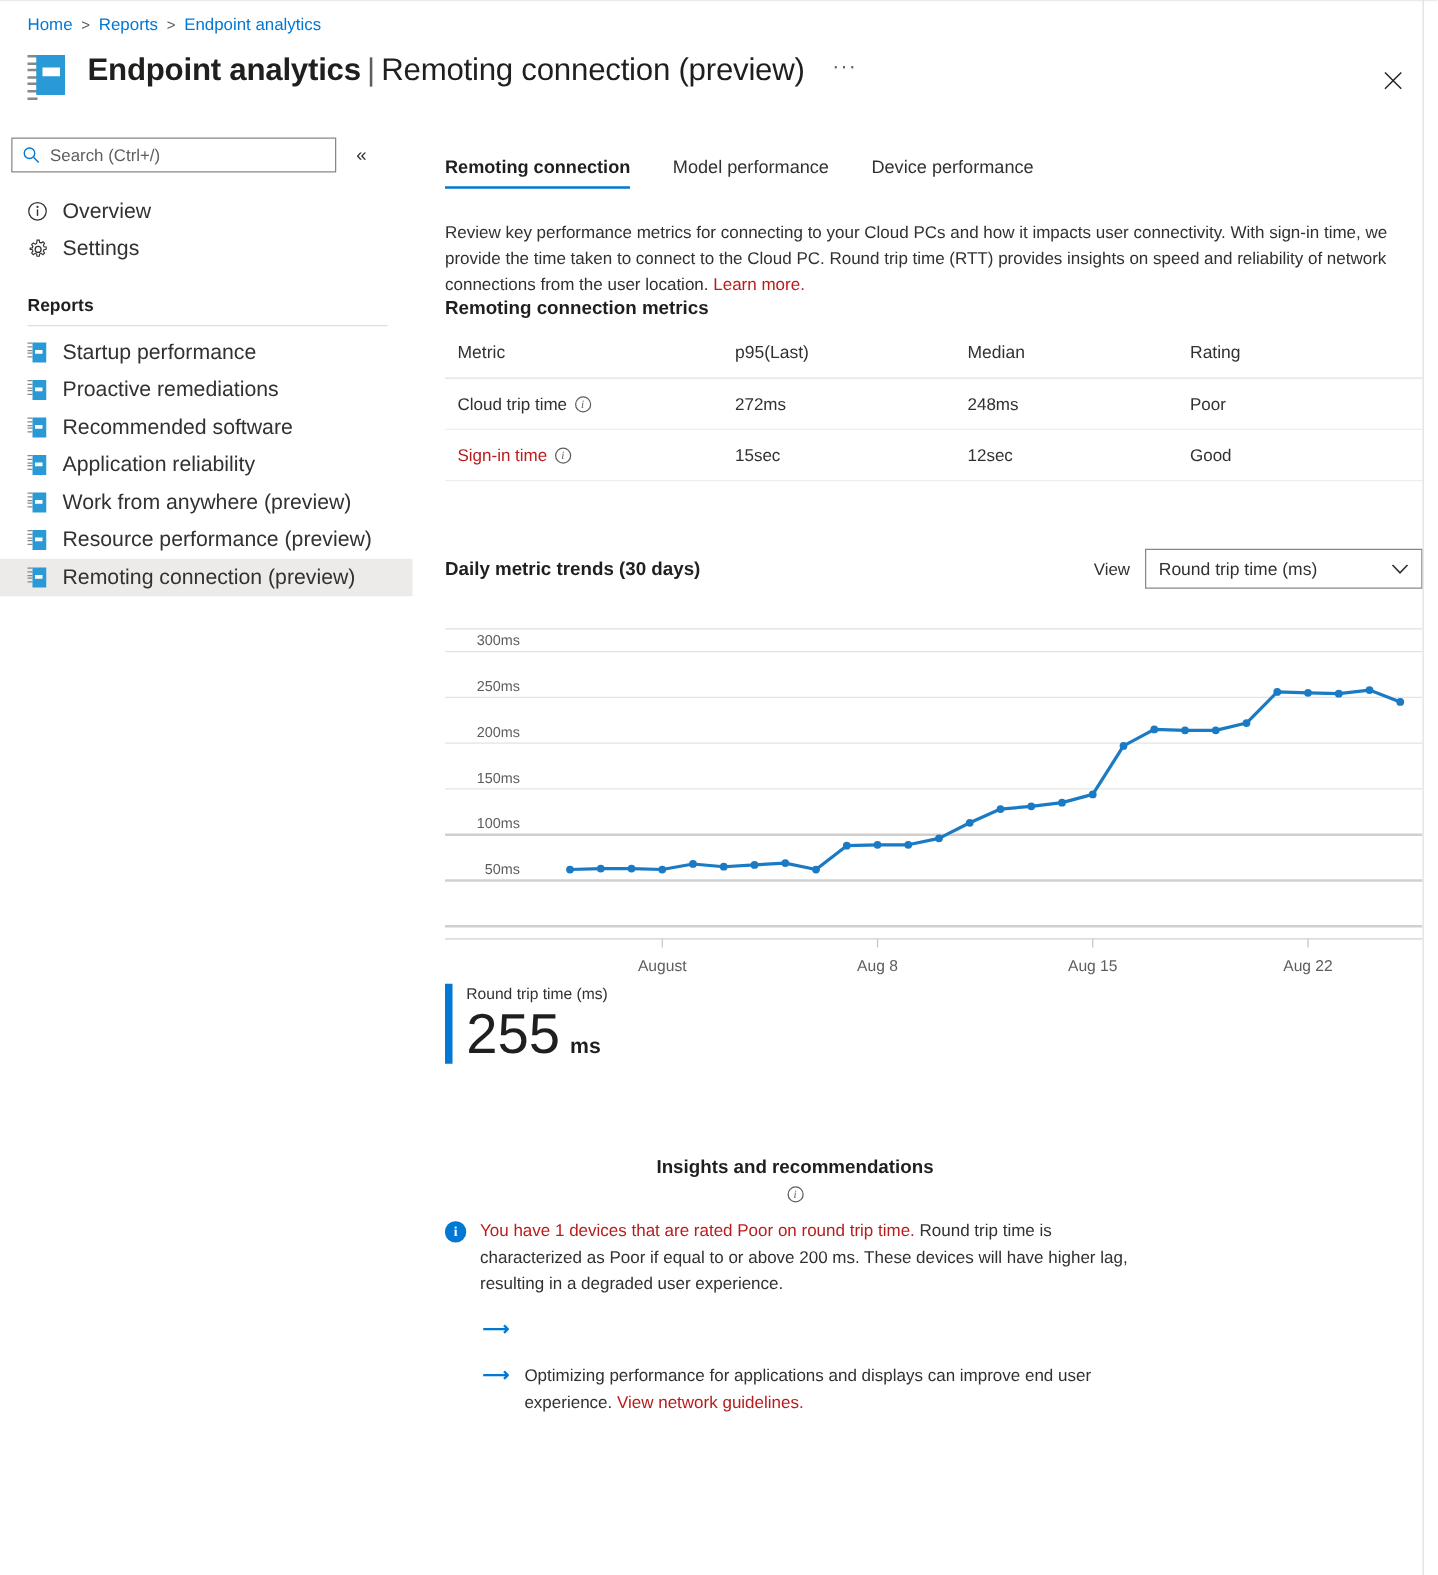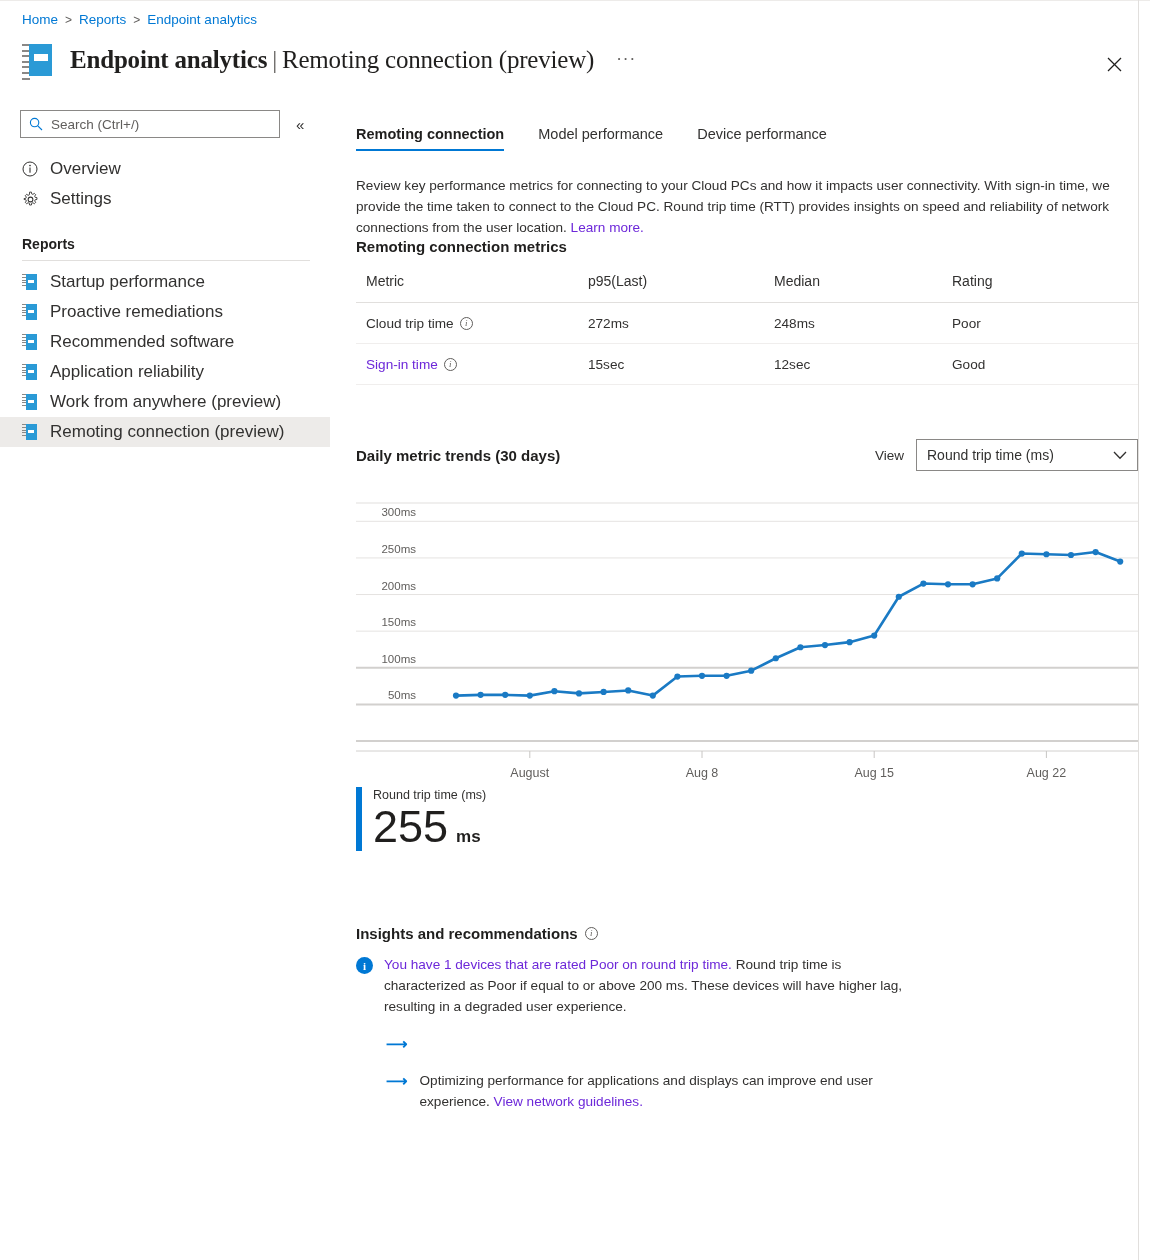--- a/index.html
+++ b/index.html
@@ -19,21 +19,21 @@
     position:absolute; left:22px; top:12px;
     display:flex; align-items:flex-end; gap:7px;
     font-size:13.5px;
   }
   .crumb { color:#0078d4; cursor:pointer; }
   .crumb-sep { color:#605e5c; font-size:12px; }
 
   
   .title-row {
     position:absolute; left:22px; top:42px; right:5px;
-    display:flex; align-items:center;font-family:Liberation Serif, serif;
+    display:flex; align-items:flex-start;
   }
   .app-icon { width:34px; height:36px; position:relative; flex:0 0 auto; margin-right:14px; }
   .app-icon .spine { position:absolute; left:0; top:2px; width:8px; height:32px; }
   .app-icon .spine i {
     display:block; width:8px; height:2px; background:#8a8886; margin-bottom:3.6px;
   }
   .app-icon .book {
     position:absolute; left:7px; top:2px; width:23px; height:32px; background:#2a9ad6;
   }
   .app-icon .label {
@@ -47,21 +47,21 @@
     letter-spacing:1px; line-height:10px; padding:6px 4px; user-select:none;
   }
   .close-btn {
     position:absolute; right:20px; top:48px; width:32px; height:32px;
     display:flex; align-items:center; justify-content:center; cursor:pointer;
   }
   .close-btn svg { display:block; }
 
   
   .sidebar { position:absolute; left:0; top:110px; width:330px; }
-  .search-row { display:flex; align-items:center; padding:0 20px; }
+  .search-row { display:flex; align-items:center; padding:0 9px; }
   .search-box {
     flex:0 0 auto; width:260px; height:28px; border:1px solid #8a8886;
     display:flex; align-items:center; padding:0 8px; background:#fff;
   }
   .search-box svg { flex:0 0 auto; margin-right:6px; }
   .search-box input {
     border:none; outline:none; width:100%; font-size:13.5px;
     font-family:"Liberation Sans", sans-serif; color:#323130; background:transparent;
   }
   .search-box input::placeholder { color:#605e5c; }
@@ -97,21 +97,21 @@
     font-size:14.5px; color:#323130; padding-bottom:9px; cursor:pointer;
     position:relative; white-space:nowrap;
   }
   .tab.active { font-weight:700; color:#201f1e; }
   .tab.active:after {
     content:""; position:absolute; left:0; right:0; bottom:0; height:2.5px; background:#0078d4;
   }
   .intro {
     margin-top:24px; max-width:790px; font-size:13.6px; line-height:21px; color:#323130;
   }
-  .lnk { color:#6d28d9; cursor:pointer; }
+  .lnk { color:#b91c1c; cursor:pointer; }
 
   .sec-title { font-size:15px; font-weight:600; color:#201f1e; }
 
   
   .metrics-wrap { }
   table.metrics { border-collapse:collapse; width:782px; margin-top:18px; }
   table.metrics th {
     text-align:left; font-weight:400; font-size:14px; color:#323130;
     padding:0 0 13px 0; border-bottom:1px solid #e1dfdd;
   }
@@ -149,21 +149,21 @@
   .kpi { margin-top:6px; display:flex; align-items:stretch; }
   .kpi-bar { width:6px; background:#0078d4; margin-right:11px; }
   .kpi-txt { display:flex; flex-direction:column; justify-content:flex-start; }
   .kpi-label { font-size:12.5px; color:#323130; line-height:16px; }
   .kpi-value-row { display:flex; align-items:baseline; }
   .kpi-value { font-size:45px; font-weight:300; color:#201f1e; line-height:48px; letter-spacing:0px;}
   .kpi-unit { font-size:17px; font-weight:700; color:#201f1e; margin-left:8px; }
 
   
   .insights { margin-top:74px; width:560px; }
-  .insights-title { display:flex; align-items:center; gap:7px; }
+  .insights-title { display:flex; align-items:center; gap:7px;flex-direction:column; }
   .insight-row { display:flex; margin-top:12px; }
   .insight-icon {
     flex:0 0 auto; width:17px; height:17px; border-radius:50%; background:#0078d4;
     color:#fff; font-size:11px; font-weight:700; display:flex; align-items:center;
     justify-content:center; margin-right:11px; margin-top:3px;
     font-family:"Liberation Serif", serif;
   }
   .insight-text { font-size:13.6px; line-height:21px; color:#323130; }
   .rec-row { display:flex; margin-top:16px; margin-left:30px; }
   .rec-arrow { flex:0 0 auto; color:#0078d4; font-size:15px; margin-right:12px; line-height:21px; font-weight:700;}
@@ -322,20 +322,36 @@
               <i></i>
               <i></i>
               <i></i>
               <i></i>
             </span>
             <span class="mb-body"></span>
             <span class="mb-lbl"></span>
           </span>
         </span>
       <span class="txt">Work from anywhere (preview)</span>
+    </div>
+    <div class="nav-item">
+      <span class="ico">
+          <span class="mini-book">
+            <span class="mb-spine">
+              <i></i>
+              <i></i>
+              <i></i>
+              <i></i>
+              <i></i>
+            </span>
+            <span class="mb-body"></span>
+            <span class="mb-lbl"></span>
+          </span>
+        </span>
+      <span class="txt">Resource performance (preview)</span>
     </div>
     <div class="nav-item selected">
       <span class="ico">
           <span class="mini-book">
             <span class="mb-spine">
               <i></i>
               <i></i>
               <i></i>
               <i></i>
               <i></i>

